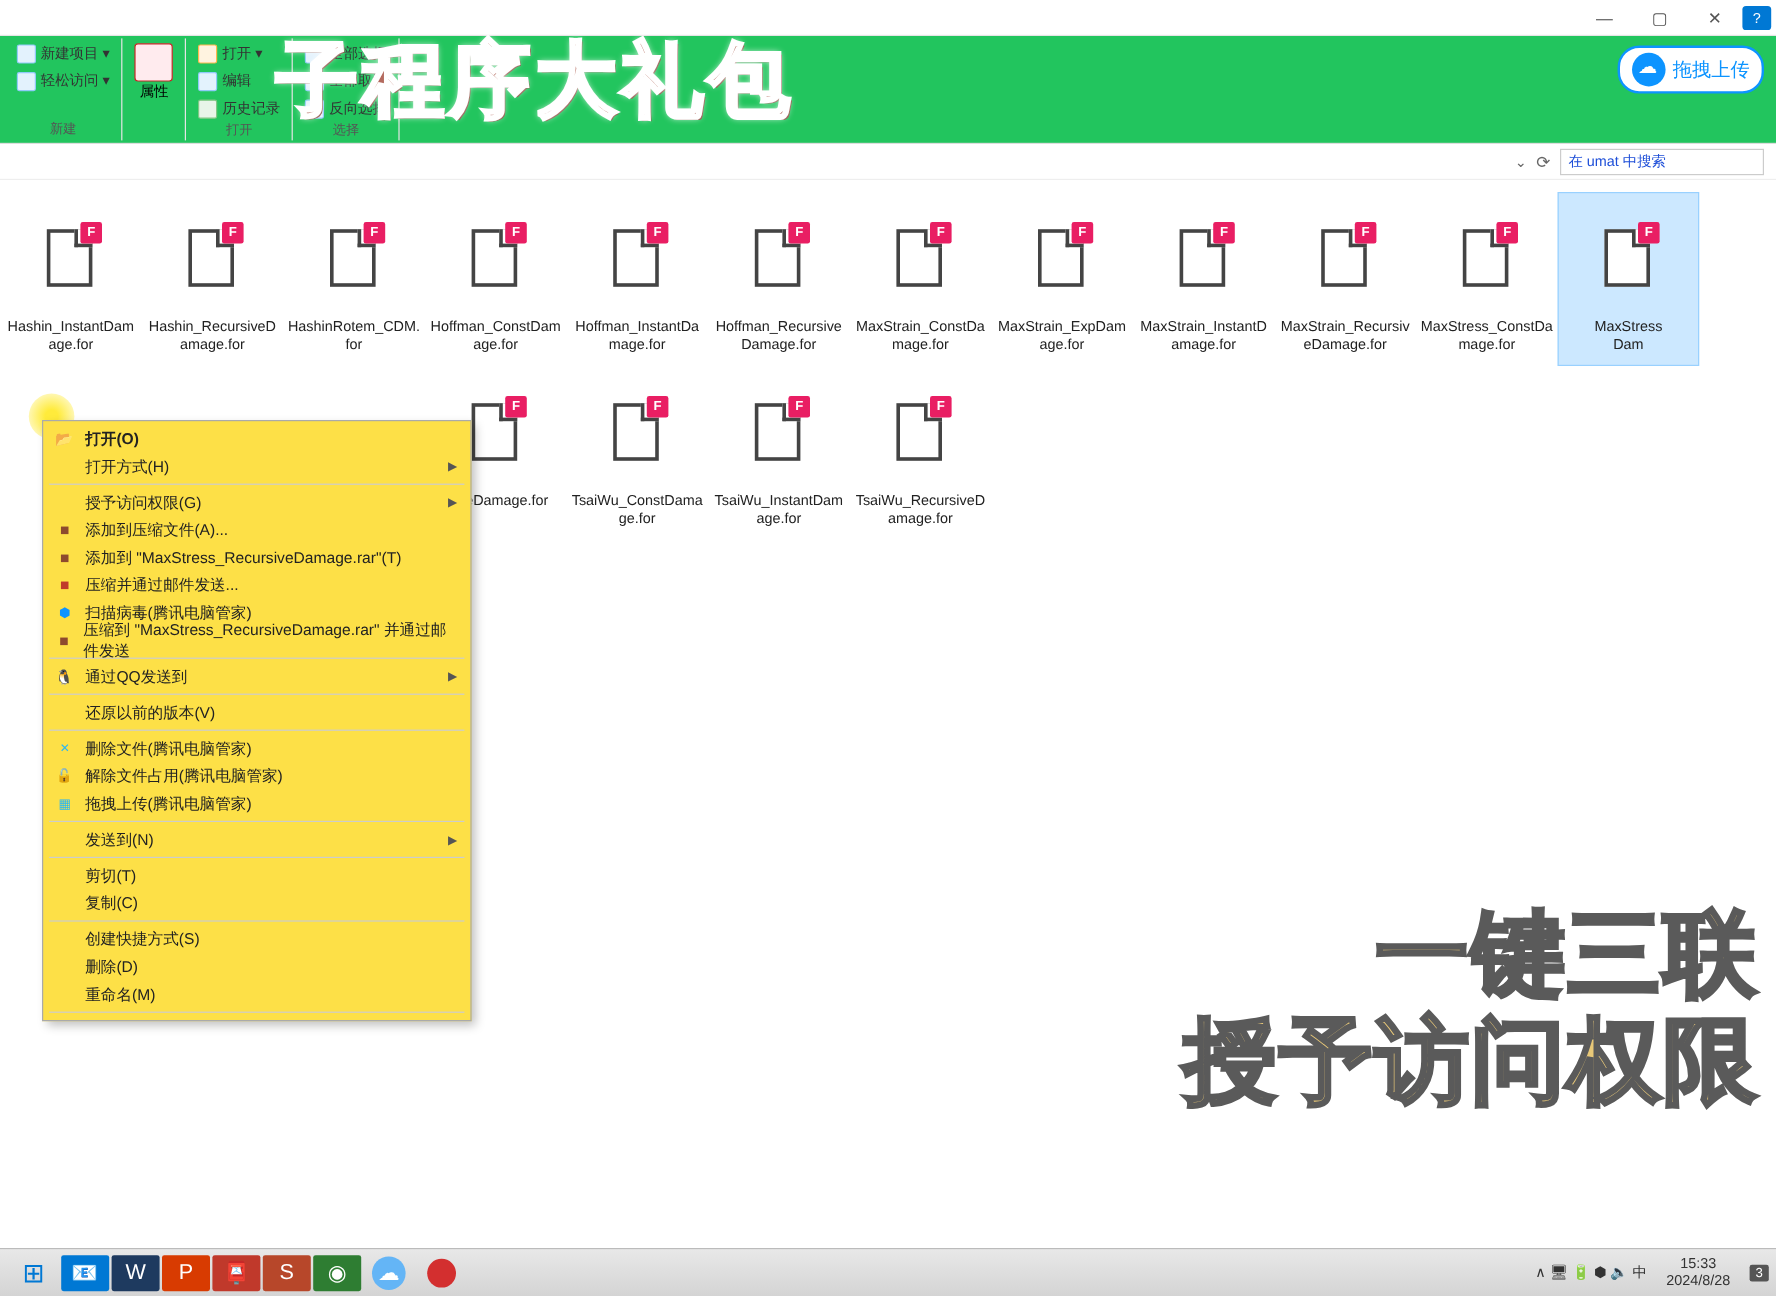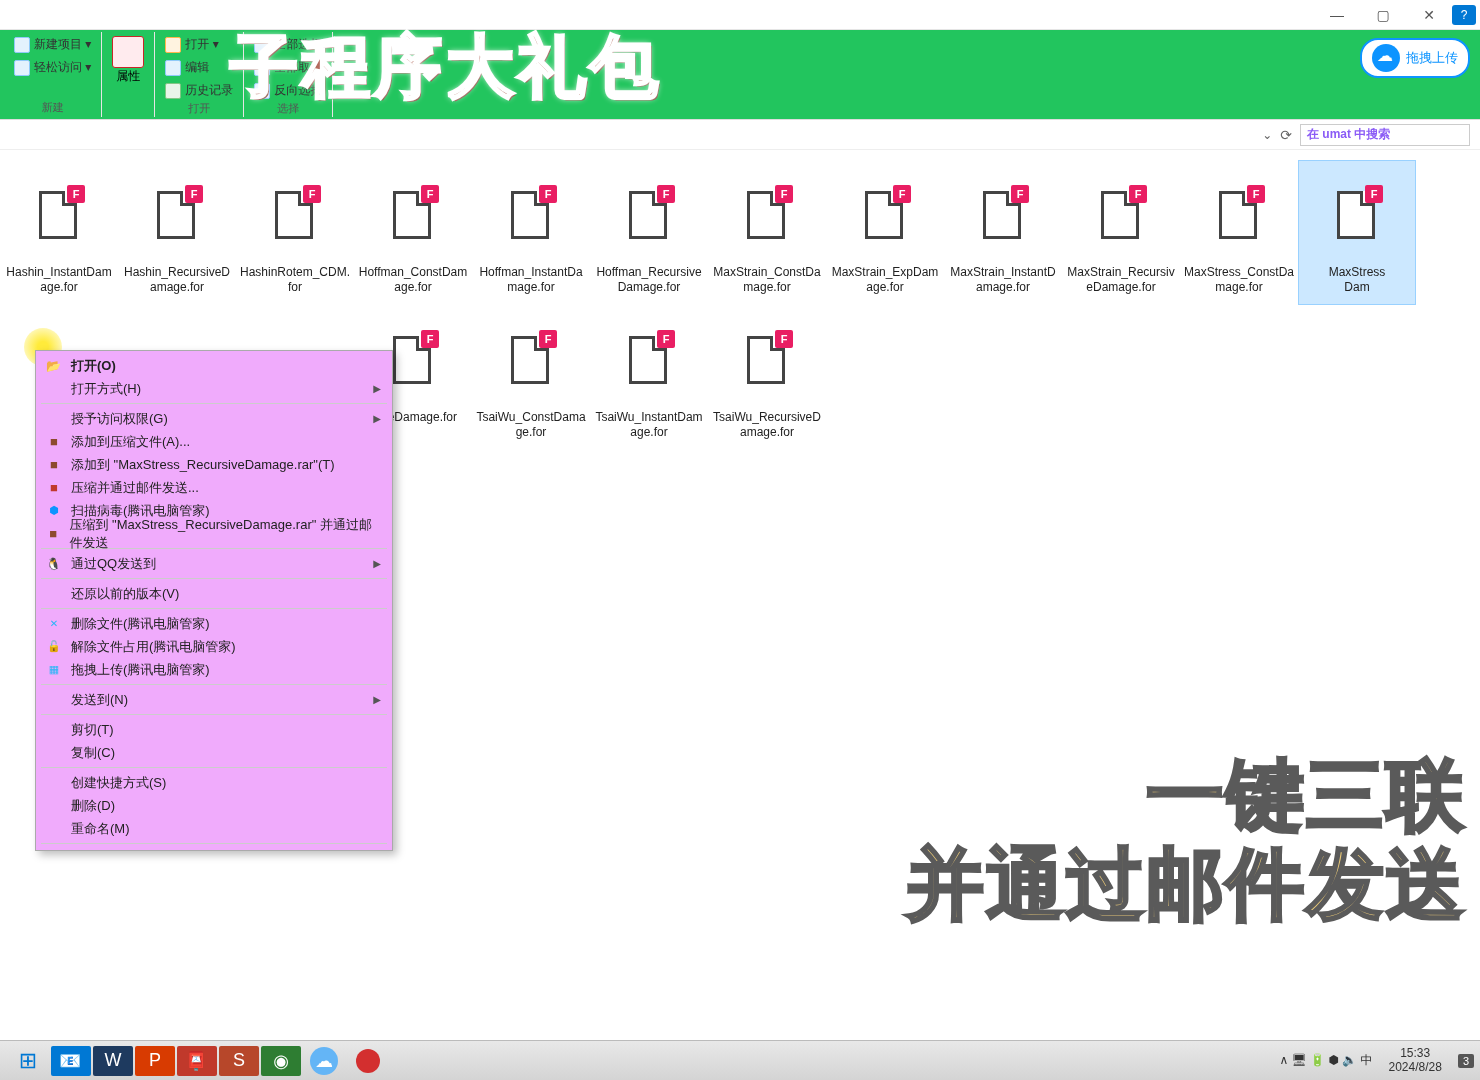--- a/index.html
+++ b/index.html
@@ -14,21 +14,21 @@
 .ribbon { height: 90px; background: #22c55e; border-bottom: 1px solid #ddd; display: flex; padding: 2px 4px; position: relative; }
 .rib-group { display: flex; flex-direction: column; align-items: center; padding: 2px 6px; border-right: 1px solid #e5e5e5; }
 .rib-group .label { font-size: 11px; color: #555; margin-top: auto; }
 .rib-btn { display: flex; align-items: center; font-size: 12px; color: #333; padding: 2px 4px; gap: 4px; }
 .rib-btn .ico { width: 16px; height: 16px; background: #e3f2fd; border: 1px solid #90caf9; border-radius: 2px; }
 .rib-col { display: flex; flex-direction: column; gap: 2px; }
 .big-ico { width: 32px; height: 32px; background: #e8f0fe; border: 1px solid #bbdefb; border-radius: 3px; }
 .upload-pill { position: absolute; right: 10px; top: 8px; display: flex; align-items: center; gap: 6px; background: #fff; border: 2px solid #0d94ff; border-radius: 18px; padding: 4px 10px; }
 .upload-pill .cloud { width: 28px; height: 28px; background: #0d94ff; border-radius: 50%; position: relative; }
 .upload-pill .cloud::after { content: "☁"; color: #fff; position: absolute; left: 5px; top: 2px; font-size: 16px; }
-.upload-pill span { color: #0d94ff; font-size: 13px; font-weight: 500; }
+.upload-pill span { color: #0d94ff; font-size: 16px; font-weight: 500; }
 
 
 .addrbar { height: 30px; display: flex; align-items: center; justify-content: flex-end; padding: 0 10px; border-bottom: 1px solid #eee; gap: 8px; }
 .addrbar .nav-drop { font-size: 12px; color: #666; }
 .addrbar .refresh { font-size: 14px; color: #666; }
 .search { width: 170px; height: 22px; border: 1px solid #ccc; font-size: 12px; padding: 0 6px; color: #999; display: flex; align-items: center; }
 
 
 .filegrid { padding: 10px 0 0 0; display: flex; flex-wrap: wrap; align-content: flex-start; }
 .fileitem { width: 118px; height: 145px; display: flex; flex-direction: column; align-items: center; padding: 4px 2px; text-align: center; border: 1px solid transparent; }
@@ -37,21 +37,21 @@
 .fileitem .ficon { width: 48px; height: 56px; position: relative; }
 .fileitem .ficon .page { width: 38px; height: 48px; border: 3px solid #444; background: #fff; position: absolute; left: 4px; top: 4px; }
 .fileitem .ficon .page::before { content: ""; position: absolute; right: -3px; top: -3px; width: 12px; height: 12px; background: #fff; border-left: 3px solid #444; border-bottom: 3px solid #444; }
 .fileitem .ficon .fbadge { position: absolute; right: -2px; top: -2px; width: 18px; height: 18px; background: #e91e63; color: #fff; font-size: 11px; font-weight: bold; display: flex; align-items: center; justify-content: center; border-radius: 2px; }
 .fileitem .fname { font-size: 12px; color: #222; line-height: 1.25; word-break: break-all; max-width: 114px; }
 
 .cursor-highlight { position: absolute; left: 24px; top: 328px; width: 38px; height: 38px; background: radial-gradient(#ffeb3b 20%, rgba(255,235,59,0.4) 70%, transparent); border-radius: 50%; z-index: 50; pointer-events: none; }
 .cursor-arrow { position: absolute; left: 42px; top: 346px; font-size: 16px; z-index: 51; pointer-events: none; }
 
 
-.ctxmenu { position: absolute; left: 35px; top: 350px; width: 358px; background: #f0abfc; border: 1px solid #aaa; box-shadow: 4px 4px 8px rgba(0,0,0,0.25); z-index: 100; font-size: 13px; padding: 3px; }
+.ctxmenu { position: absolute; left: 35px; top: 350px; width: 358px; background: #fde047; border: 1px solid #aaa; box-shadow: 4px 4px 8px rgba(0,0,0,0.25); z-index: 100; font-size: 13px; padding: 3px; }
 .ctxmenu .mi { display: flex; align-items: center; height: 23px; padding: 0 8px 0 6px; color: #222; position: relative; }
 .ctxmenu .mi .mico { width: 18px; height: 18px; margin-right: 8px; display: flex; align-items: center; justify-content: center; font-size: 13px; }
 .ctxmenu .mi .arrow { margin-left: auto; color: #555; font-size: 10px; }
 .ctxmenu .sep { height: 1px; background: #ccc; margin: 3px 2px; }
 .ico-open::before { content: "📂"; font-size: 12px; }
 .ico-share::before { content: "↗"; color: #1976d2; }
 .ico-rar::before { content: "■"; color: #8d4a2e; }
 .ico-rar2::before { content: "■"; color: #c0392b; }
 .ico-shield::before { content: "⬢"; color: #0d94ff; font-size: 11px; }
 .ico-qq::before { content: "🐧"; font-size: 12px; }
@@ -143,21 +143,21 @@
   <div class="upload-pill">
     <div class="cloud"></div>
     <span>拖拽上传</span>
   </div>
 </div>
 
 <div class="addrbar">
   <span class="nav-drop">⌄</span>
   <span class="refresh">⟳</span>
   <div class="search">
-      <span style="color:#8b5cf6;font-weight:bold;">在 umat 中搜索</span>
+      <span style="color:#1d4ed8;">在 umat 中搜索</span>
     </div>
 </div>
 
 <div class="filegrid" id="filegrid">
     <div class="fileitem">
       <div class="thumb">
         <div class="ficon">
           <div class="page"></div>
           <div class="fbadge">F</div>
         </div>
@@ -403,21 +403,21 @@
     <div class="mi">
       <span class="mico"></span>
       <span>重命名(M)</span>
     </div>
     <div class="sep"></div>
   </div>
 
 <div class="overlay-title">子程序大礼包</div>
 <div class="overlay-bottom">
   <div>一键三联</div>
-  <div>并通过邮件发送</div>
+  <div>授予访问权限</div>
 </div>
 
 <div class="taskbar">
   <div class="tbtn" style="color:#0078d4;font-size:22px;">⊞</div>
   <div class="tbtn sq tb-blue">📧</div>
   <div class="tbtn sq tb-darkblue">W</div>
   <div class="tbtn sq tb-orange">P</div>
   <div class="tbtn sq tb-red">📮</div>
   <div class="tbtn sq tb-red2">S</div>
   <div class="tbtn sq tb-green">◉</div>

